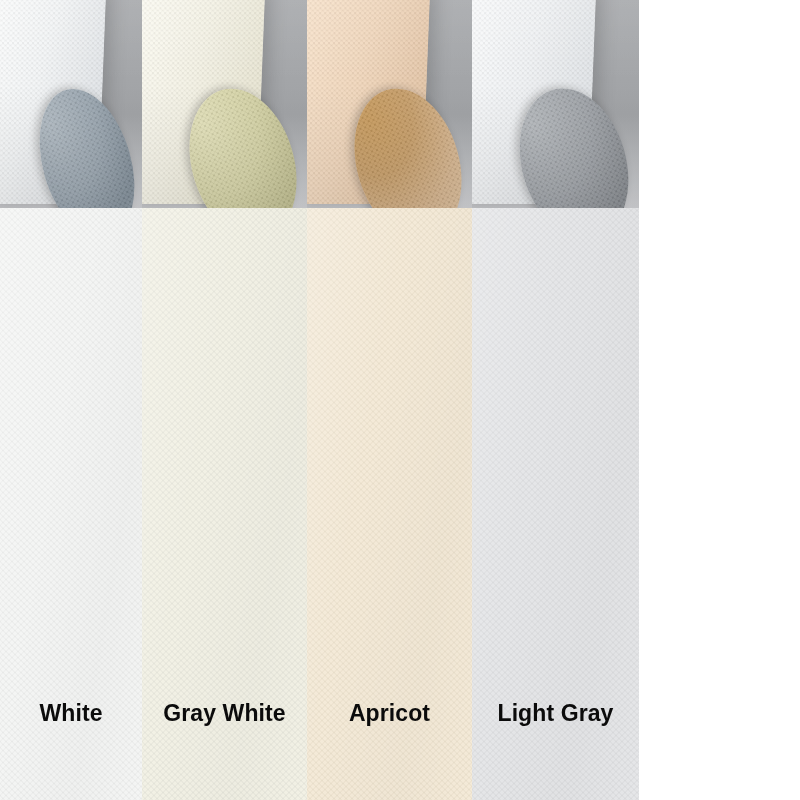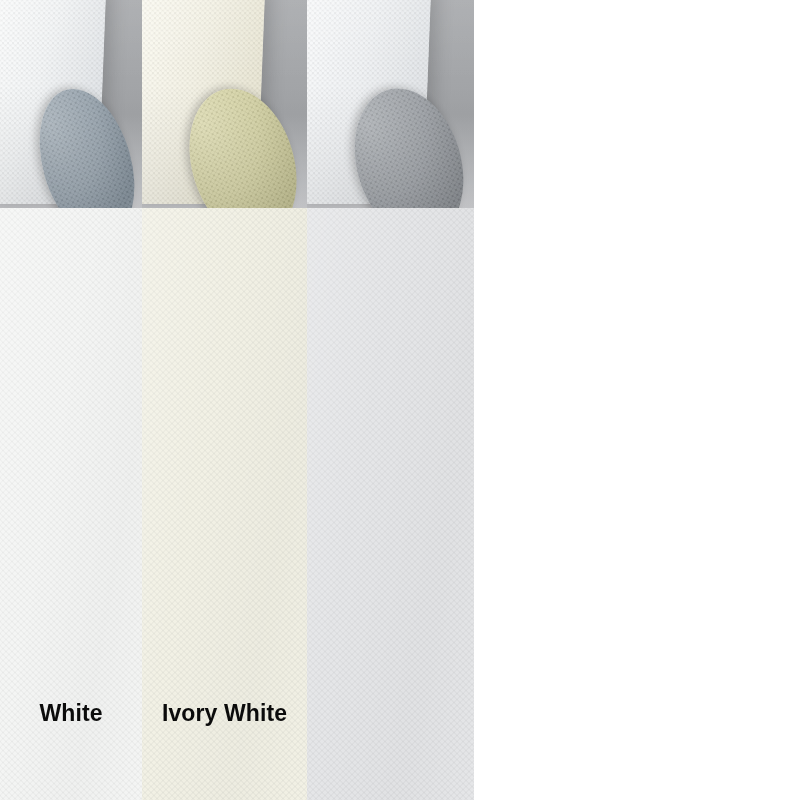--- a/index.html
+++ b/index.html
@@ -178,36 +178,55 @@
       </div>
       <div class="sheet-curl" style="background:radial-gradient(120% 110% at 22% 18%, #e2e0b8 0%, #d3d1a4 45%, #bdbb8d 78%, #cfcd9f 100%)">
         <div class="sheet-curl-texture"></div>
       </div>
       <div class="photo-shade"></div>
     </div>
     <div class="color-field" style="background:#f0efe3">
       <div class="color-field-texture"></div>
       <div class="color-field-sheen"></div>
     </div>
-    <div class="swatch-label">Ivory White</div>
-  </div>
-
-
+    <div class="swatch-label">Gray White</div>
+  </div>
+
+
+  <div class="swatch-column" style="width:165px">
+    <div class="photo-cell">
+      <div class="photo-bg"></div>
+      <div class="sheet-lip"></div>
+      <div class="sheet-body" style="background:linear-gradient(105deg,#f8e3cc 0%,#f0d6bb 45%,#e4c6a8 80%,#d6b695 100%)">
+        <div class="sheet-texture"></div>
+      </div>
+      <div class="sheet-curl" style="background:radial-gradient(120% 110% at 25% 14%, #c79a5c 0%, #c59c67 35%, #d3b28c 68%, #ddc3a2 100%)">
+        <div class="sheet-curl-texture"></div>
+      </div>
+      <div class="photo-shade"></div>
+    </div>
+    <div class="color-field" style="background:#f4e8d4">
+      <div class="color-field-texture"></div>
+      <div class="color-field-sheen"></div>
+    </div>
+    <div class="swatch-label">Apricot</div>
+  </div>
 
   <div class="swatch-column" style="width:167px">
     <div class="photo-cell">
       <div class="photo-bg"></div>
       <div class="sheet-lip"></div>
       <div class="sheet-body" style="background:linear-gradient(105deg,#fafbfc 0%,#eff1f3 45%,#e1e4e7 80%,#d2d5d9 100%)">
         <div class="sheet-texture"></div>
       </div>
       <div class="sheet-curl" style="background:radial-gradient(120% 110% at 22% 18%, #b3b7bb 0%, #9da1a6 45%, #83878c 78%, #9ba0a5 100%)">
         <div class="sheet-curl-texture"></div>
       </div>
       <div class="photo-shade"></div>
     </div>
     <div class="color-field" style="background:#e3e4e6">
       <div class="color-field-texture"></div>
       <div class="color-field-sheen"></div>
     </div>
+    <div class="swatch-label">Light Gray</div>
   </div>
 
 </div>
 
 </body></html>

